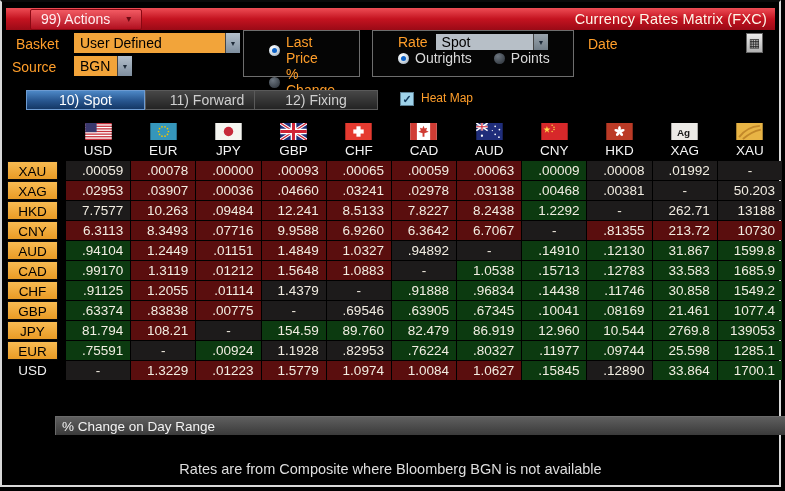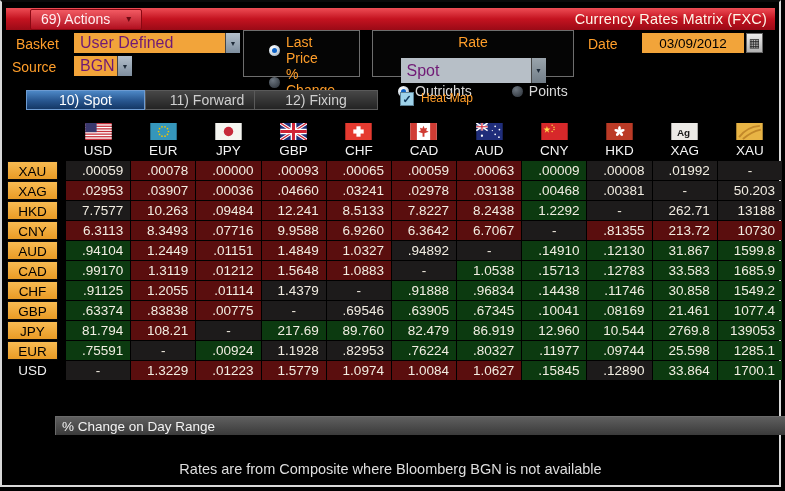--- a/index.html
+++ b/index.html
@@ -10,21 +10,21 @@
     background:linear-gradient(180deg,#ee4d55 0%,#c41320 50%,#9a0a16 100%);
     display:flex;align-items:center;color:#fff;}
   .actions-btn{margin-left:24px;display:flex;align-items:center;gap:16px;
     font-size:14px;color:#ffeef0;padding:1px 10px 2px 10px;
     background:linear-gradient(180deg,#f25a62,#b11020);border:1px solid #8a0812;border-radius:2px;cursor:pointer;}
   .actions-btn .caret{color:#6d0a12;font-size:10px;}
   .win-title{margin-left:auto;margin-right:8px;font-size:14.5px;color:#fdf8ea;letter-spacing:.2px;}
   
   .olabel{position:absolute;color:#ff9e2a;font-size:14px;}
   .sel{position:absolute;display:flex;align-items:stretch;box-sizing:border-box;cursor:pointer;}
-  .sel .txt{flex:1;display:flex;align-items:center;padding-left:6px;font-size:16px;color:#701a75;white-space:nowrap;overflow:hidden;}
+  .sel .txt{flex:1;display:flex;align-items:center;padding-left:6px;font-size:14px;color:#000000;white-space:nowrap;overflow:hidden;}
   .sel.orange .txt{background:#f2a43a;}
   .sel.gray .txt{background:#b7bfc7;}
   .sel .arrow{width:14px;display:flex;align-items:center;justify-content:center;
     background:linear-gradient(180deg,#b4c0cc,#7e8e9e);color:#1d2a38;font-size:7px;border-left:1px solid #444;}
   .panel{position:absolute;border:1px solid #6e6e6e;box-sizing:border-box;padding:3px 25px;display:flex;flex-direction:column;justify-content:flex-start;background:#050505;}
   .radio-row{display:flex;align-items:center;gap:6px;font-size:14px;cursor:pointer;}
   .radio{width:11px;height:11px;border-radius:50%;flex:none;position:relative;}
   .radio.on{background:radial-gradient(circle at 35% 30%,#ffffff,#cdd7df 55%,#8494a4);}
   .radio.on::after{content:"";position:absolute;left:3px;top:3px;width:5px;height:5px;border-radius:50%;background:#0d62c8;}
   .radio.off{background:radial-gradient(circle at 35% 30%,#6d7680,#3c434b 70%);}
@@ -63,21 +63,21 @@
     font-size:13.8px;color:#f3ece2;white-space:nowrap;padding:0 6px;}
   .footer{position:absolute;left:0;right:0;top:459px;text-align:center;color:#dedede;font-size:14.5px;}
 </style>
 </head>
 <body>
 
 <div class="frame">
 
   <div class="redbar">
     <div class="actions-btn">
-      <span>69) Actions</span>
+      <span>99) Actions</span>
       <span class="caret">▾</span>
     </div>
     <div class="win-title">Currency Rates Matrix (FXC)</div>
   </div>
 
   <div class="olabel" style="left:14px;top:34px">Basket</div>
   <div class="sel orange" style="left:72px;top:31px;width:166px;height:20px">
     <span class="txt">User Defined</span>
     <span class="arrow">▼</span>
   </div>
@@ -93,41 +93,40 @@
       <span class="radio on"></span>
       <span>Last Price</span>
     </div>
     <div class="radio-row ot-orange">
       <span class="radio off"></span>
       <span>% Change</span>
     </div>
   </div>
 
   <div class="panel" style="left:370px;top:28px;width:202px;height:47px">
-    <div style="display:flex;align-items:center;gap:8px;flex-direction:column;">
+    <div style="display:flex;align-items:center;gap:8px;">
       <span class="ot-orange" style="font-size:14px">Rate</span>
-      <span class="sel gray" style="position:static;width:145px;height:25px">
+      <span class="sel gray" style="position:static;width:145px;height:16px">
         <span class="txt">Spot</span>
         <span class="arrow" style="background:linear-gradient(180deg,#9aa4ac,#727e88)">▼</span>
       </span>
     </div>
-    <div style="display:flex;gap:40px;">
+    <div style="display:flex;gap:22px;">
       <div class="radio-row ot-white">
         <span class="radio on"></span>
         <span>Outrights</span>
       </div>
       <div class="radio-row ot-white">
         <span class="radio off"></span>
         <span>Points</span>
       </div>
     </div>
   </div>
 
   <div class="olabel" style="left:586px;top:34px">Date</div>
-  <div class="datefield" style="left:640px;top:31px;width:102px;height:20px">03/09/2012</div>
   <div class="calbtn" style="left:744px;top:31px;width:17px;height:20px">▦</div>
 
   <div id="tab-bar">
       <div class="tab active" style="left: 24px; width: 119px;">10) Spot</div>
       <div class="tab" style="left: 143px; width: 124px;">11) Forward</div>
       <div class="tab" style="left: 252px; width: 124px;">12) Fixing</div>
     </div>
   <div class="hm-check">✓</div>
   <div class="hm-label">Heat Map</div>
 
@@ -345,21 +344,21 @@
       <div class="val c-g">.63905</div>
       <div class="val c-g">.67345</div>
       <div class="val c-g">.10041</div>
       <div class="val c-g">.08169</div>
       <div class="val c-g">21.461</div>
       <div class="val c-g">1077.4</div>
       <div class="rowlabel">JPY</div>
       <div class="val c-g">81.794</div>
       <div class="val c-r">108.21</div>
       <div class="val c-k dash">-</div>
-      <div class="val c-g">217.69</div>
+      <div class="val c-g">154.59</div>
       <div class="val c-g">89.760</div>
       <div class="val c-g">82.479</div>
       <div class="val c-g">86.919</div>
       <div class="val c-g">12.960</div>
       <div class="val c-g">10.544</div>
       <div class="val c-g">2769.8</div>
       <div class="val c-g">139053</div>
       <div class="rowlabel">EUR</div>
       <div class="val c-g">.75591</div>
       <div class="val c-k dash">-</div>

